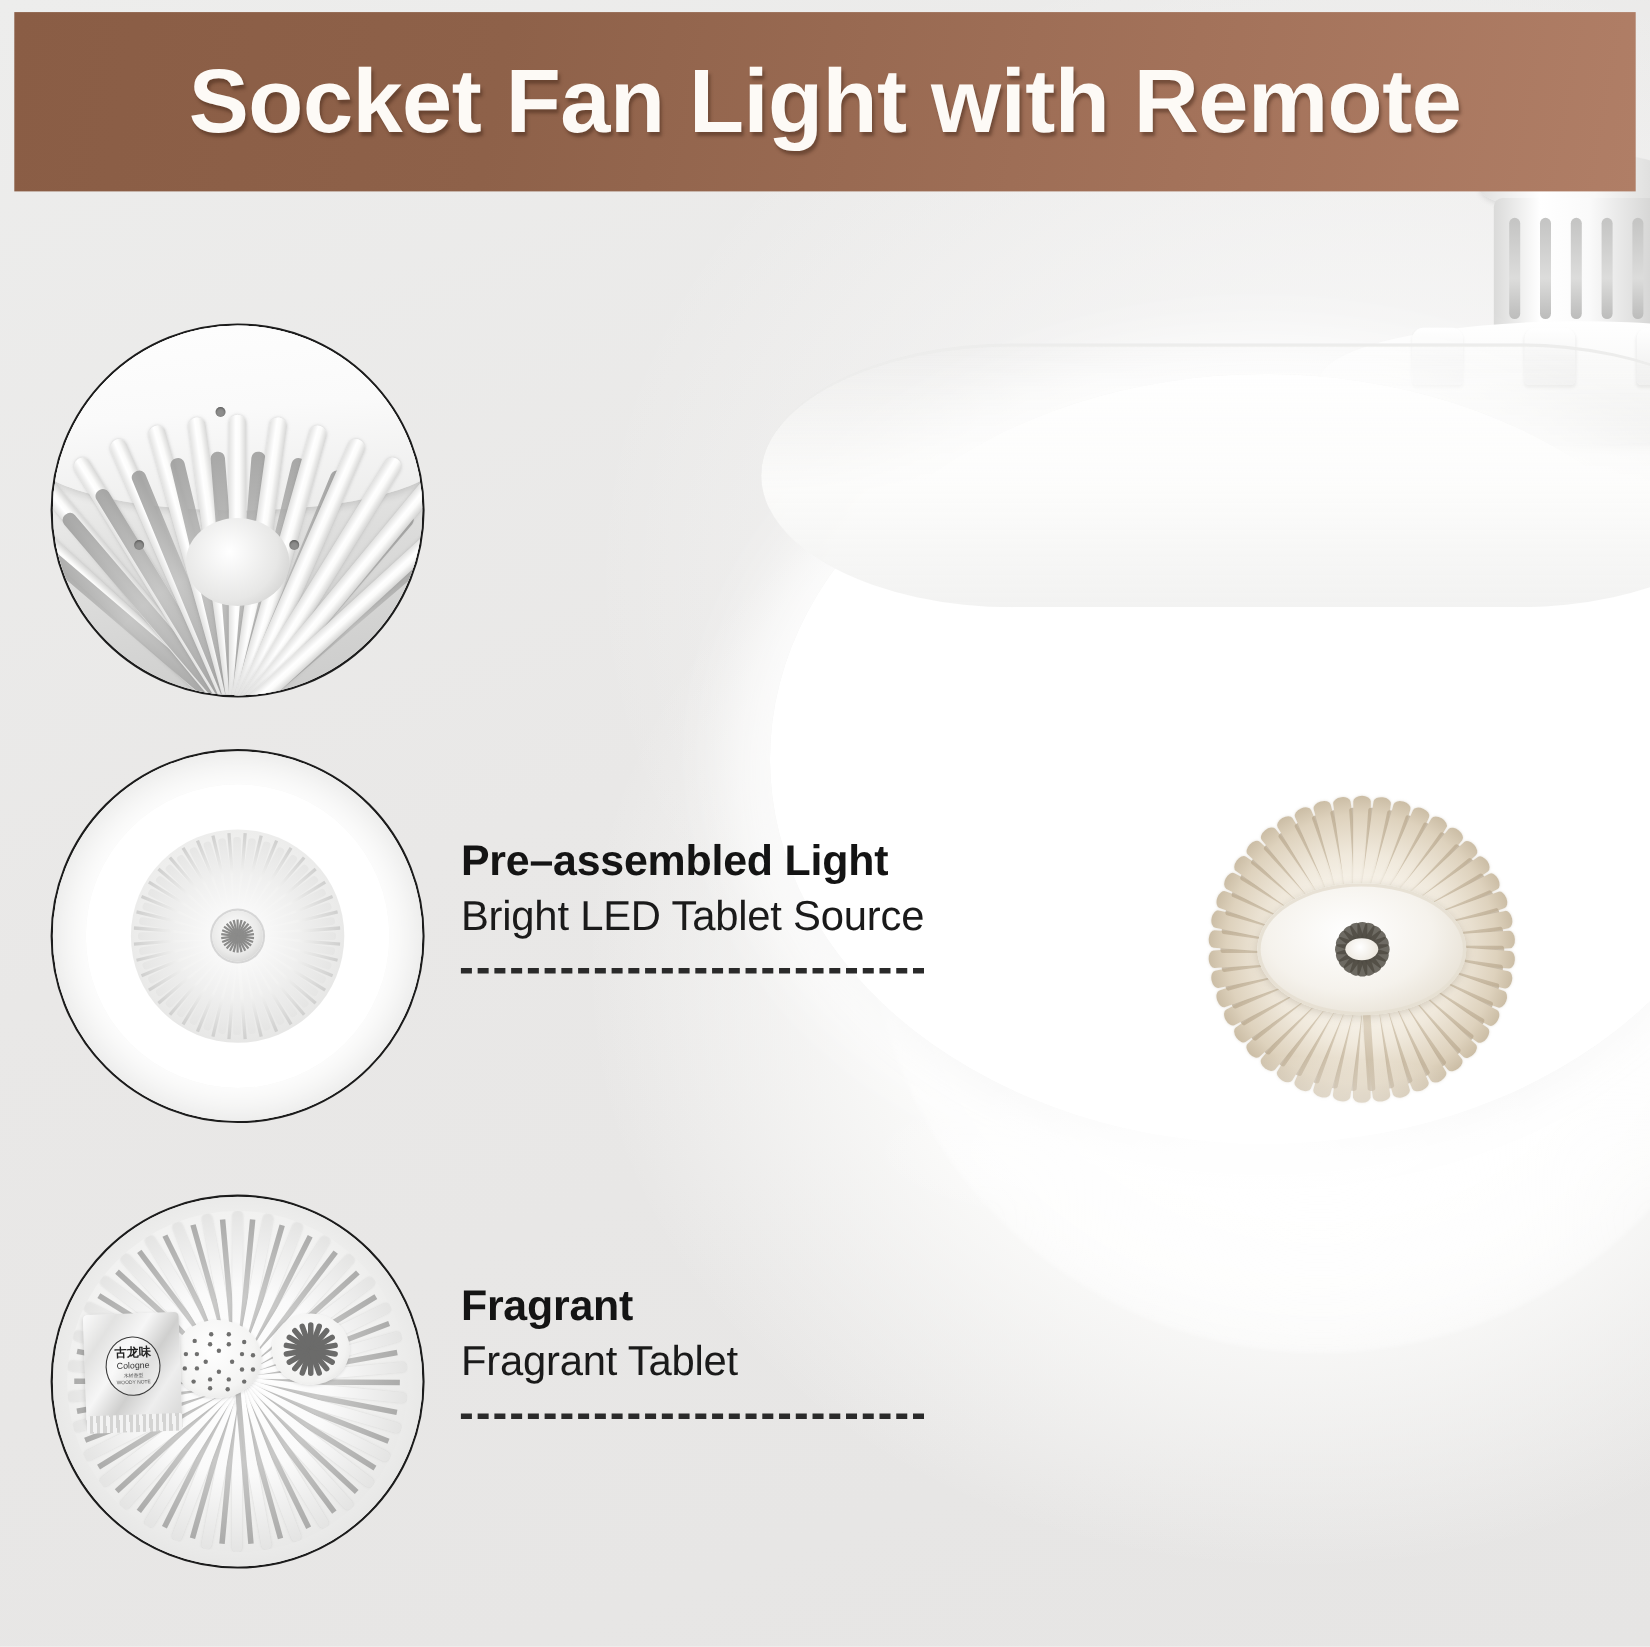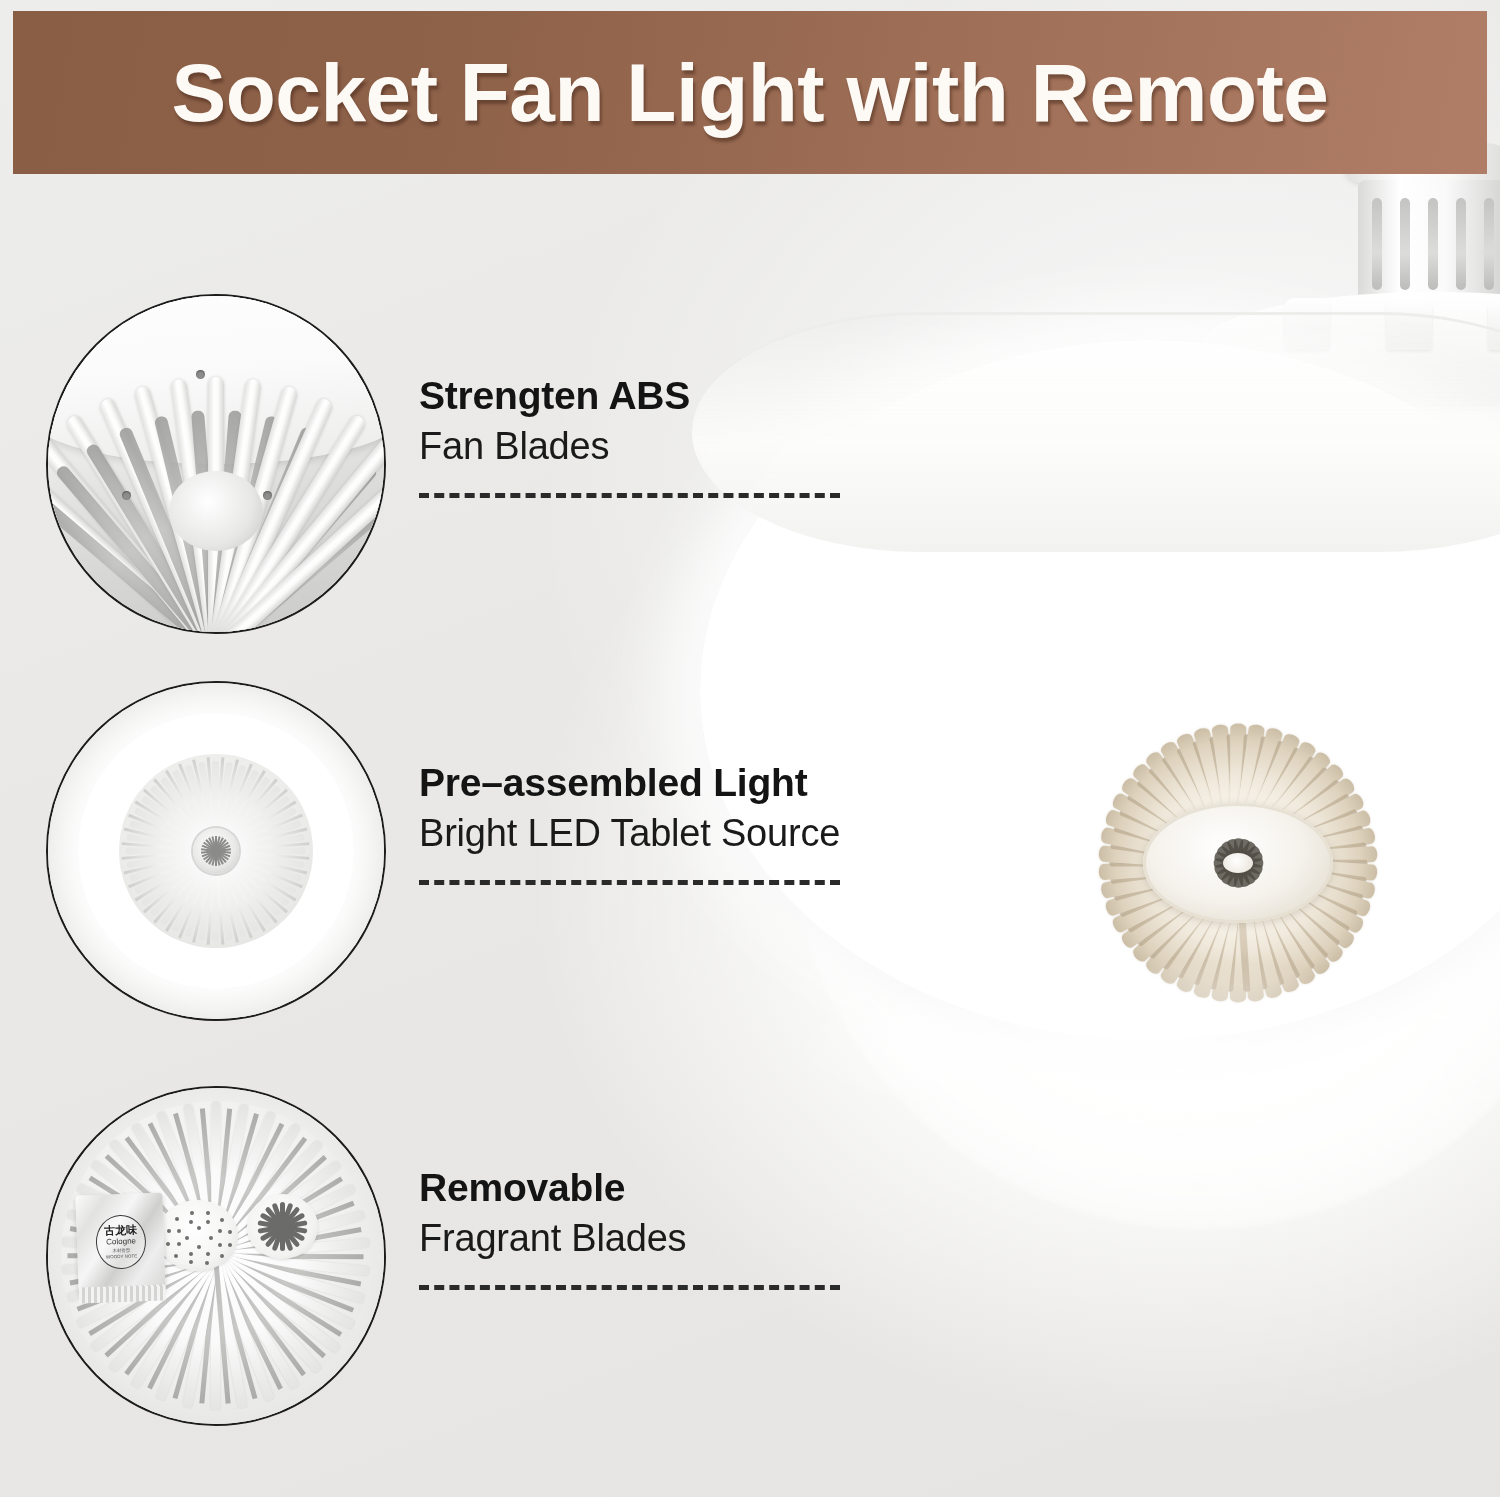--- a/index.html
+++ b/index.html
@@ -538,25 +538,20 @@
             <div class="t1-gap" style="left: calc(50% - 6px); transform: rotate(40.5deg);"></div>
             <div class="t1-rib" style="left: calc(50% - 8px); transform: rotate(45deg) skewX(5.4deg);"></div>
             <div class="t1-gap" style="left: calc(50% - 6px); transform: rotate(49.5deg);"></div>
             <div class="t1-rib" style="left: calc(50% - 8px); transform: rotate(54deg) skewX(6.48deg);"></div>
           </div>
         <div class="t1-hub"></div>
         <div class="t1-dot" style="left:22%;top:58%"></div>
         <div class="t1-dot" style="left:64%;top:58%"></div>
         <div class="t1-dot" style="left:44%;top:22%"></div>
       </div>
-    </div>
-    <div class="ftext">
-      <div class="ftitle">Strengten ABS</div>
-      <div class="fsub">Fan Blades</div>
-      <div class="fdash"></div>
     </div>
   </div>
 
   <div class="feature" id="feature-1">
     <div class="thumb">
       <div class="thumb-inner">
         <div class="t2-bg"></div>
         <div class="t2-ring"></div>
         <div class="t2-fan">
           <div id="t2-spokes">
@@ -812,18 +807,18 @@
               <div class="sachet-cn">古龙味</div>
               <div class="sachet-en">Cologne</div>
               <div class="sachet-sm">木材香型</div>
               <div class="sachet-sm">WOODY NOTE</div>
             </div>
           </div>
         </div>
       </div>
     </div>
     <div class="ftext">
-      <div class="ftitle">Removable</div>
-      <div class="fsub">Fragrant Blades</div>
+      <div class="ftitle">Fragrant</div>
+      <div class="fsub">Fragrant Tablet</div>
       <div class="fdash"></div>
     </div>
   </div>
 </div>
 
 </body></html>

